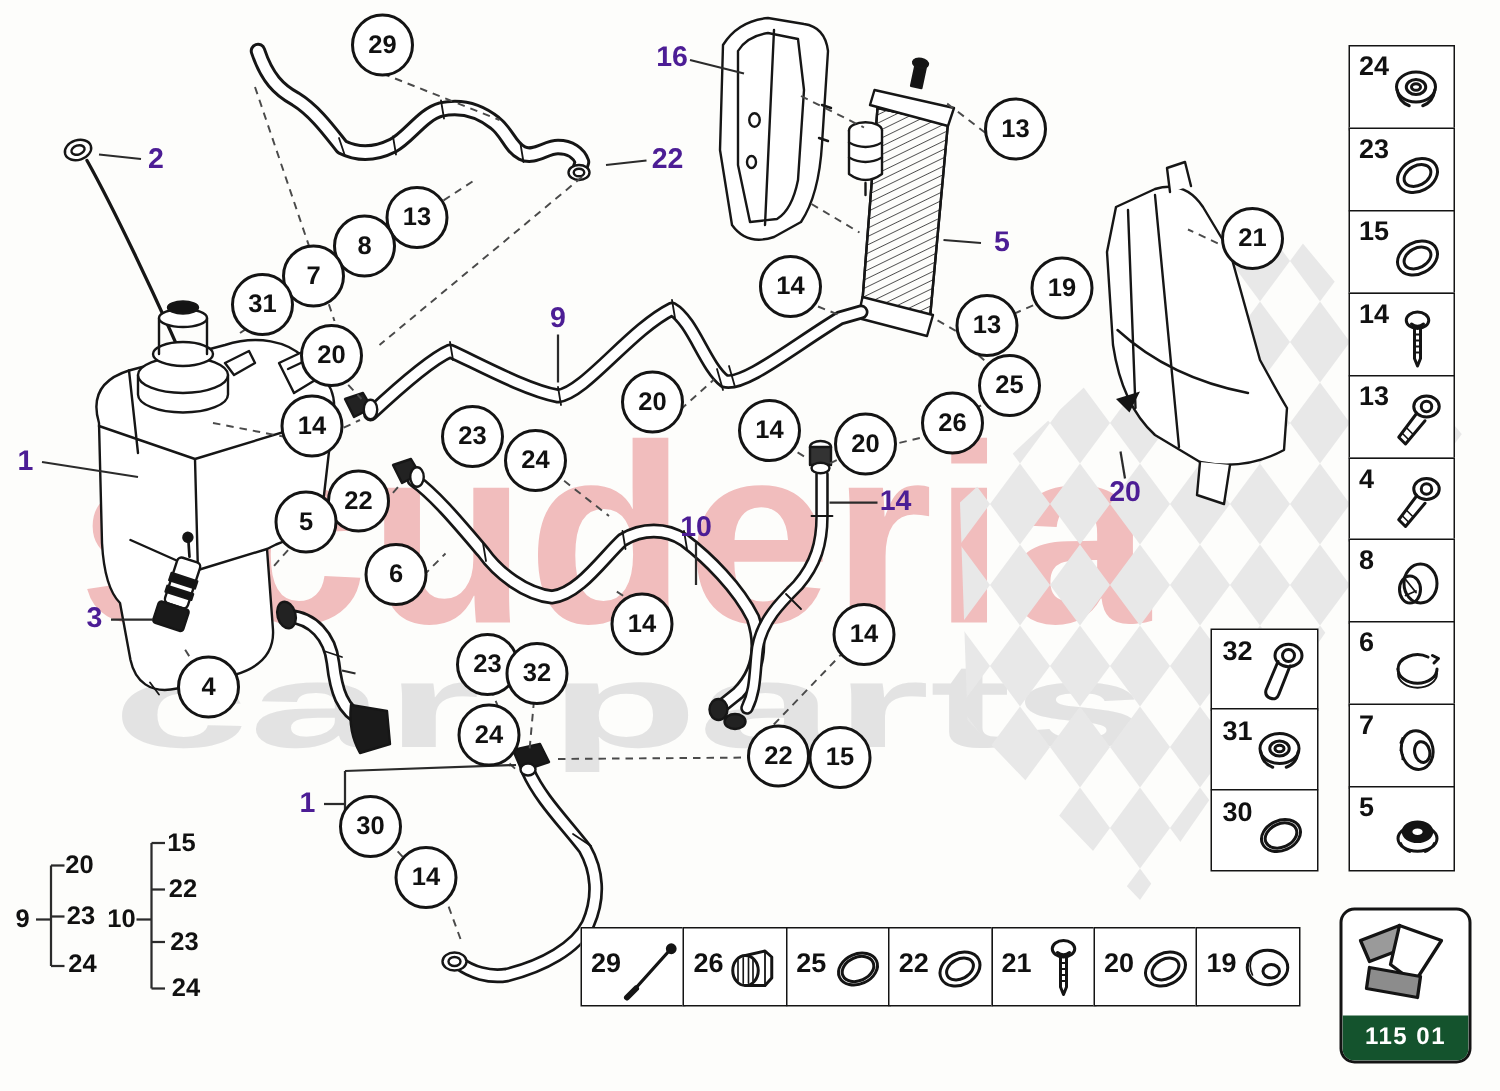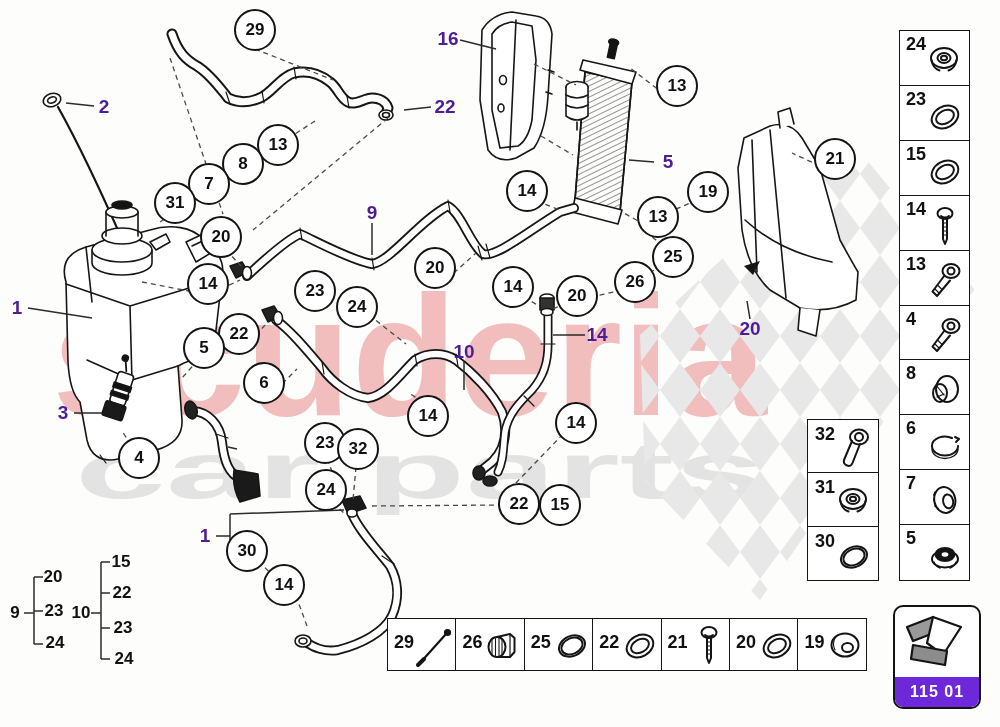--- a/index.html
+++ b/index.html
@@ -11,21 +11,21 @@
       font:bold 17px "Liberation Sans",sans-serif;color:#111;transform:translate(-50%,-50%);z-index:6;}
   .lbl{position:absolute;transform:translate(-50%,-50%);font:bold 19px "Liberation Sans",sans-serif;
        color:#4c1d95;z-index:6;white-space:nowrap;}
   .brnum{position:absolute;transform:translate(-50%,-50%);font:bold 17px "Liberation Sans",sans-serif;
        color:#111;z-index:6;}
   .cell{position:absolute;background:#fff;border:1.6px solid #141414;box-sizing:border-box;z-index:5;}
   .cell .num{position:absolute;font:bold 18px "Liberation Sans",sans-serif;color:#111;}
   .cell svg{position:absolute;}
   .badge{position:absolute;left:893px;top:605px;width:84px;height:100px;border:2.5px solid #141414;
          border-radius:10px;background:#fff;z-index:7;overflow:hidden;}
-  .badge-band{position:absolute;left:0;bottom:0;width:100%;height:30px;background:#6d28d9;color:#fff;
+  .badge-band{position:absolute;left:0;bottom:0;width:100%;height:30px;background:#14532d;color:#fff;
          font:bold 16px "Liberation Sans",sans-serif;display:flex;align-items:center;justify-content:center;
          letter-spacing:1px;}
 </style>
 </head>
 <body>
 
 <div id="stage">
 
 <svg id="art" width="1000" height="727" viewBox="0 0 1000 727">
   <defs>

